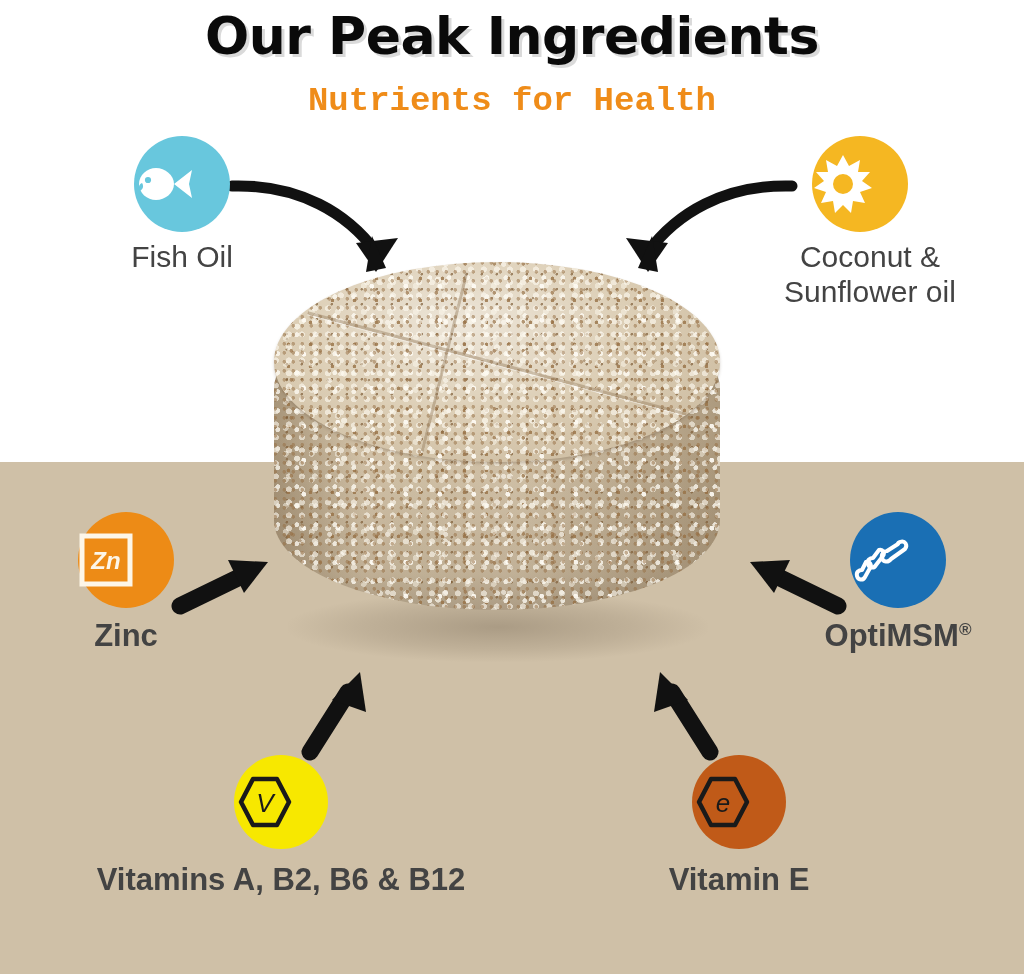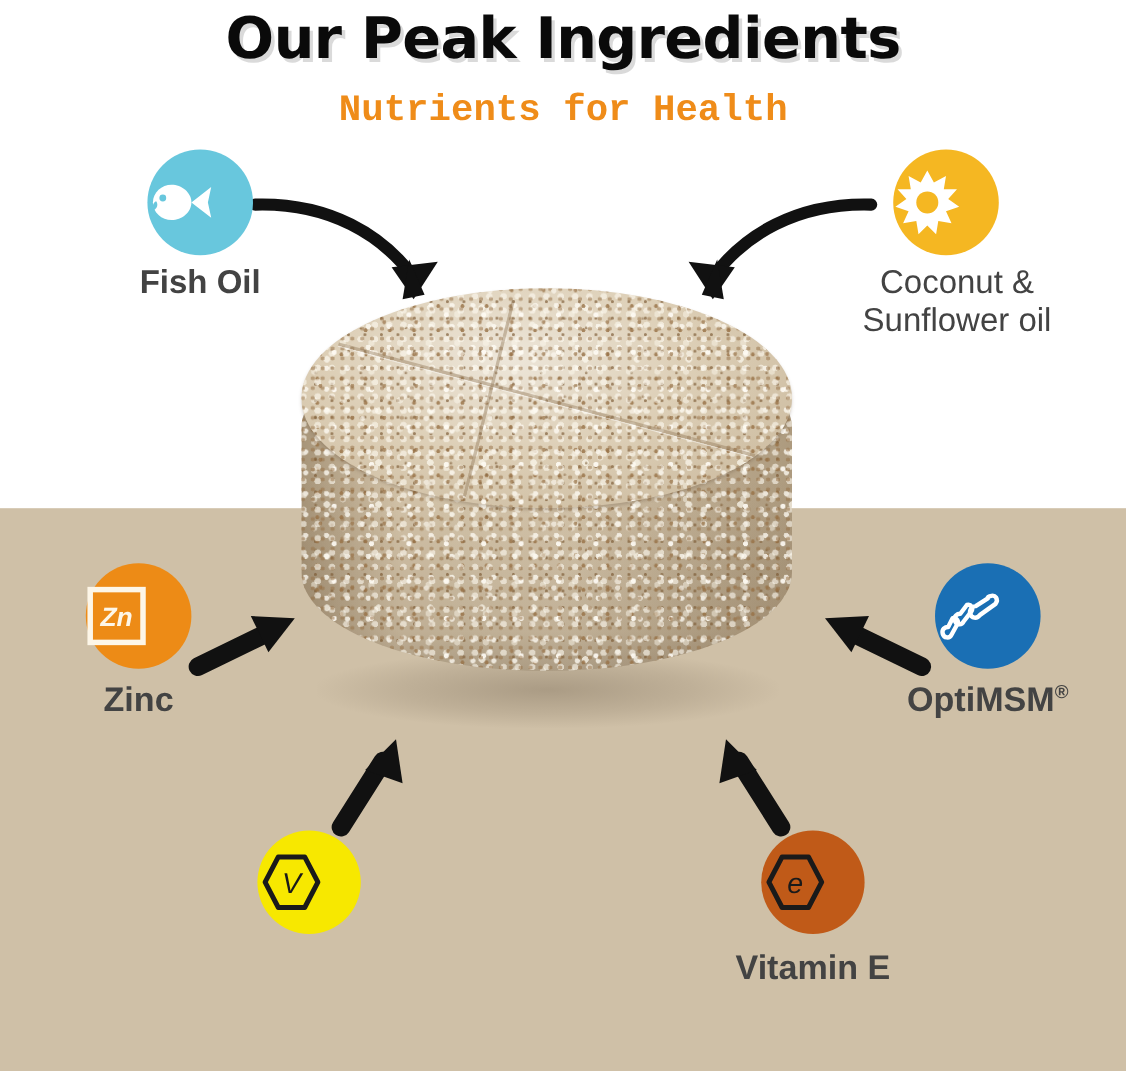--- a/index.html
+++ b/index.html
@@ -241,21 +241,21 @@
   <div class="badge" style="left:134px; top:136px; width:96px; height:96px; background:#68c7dd;">
     <span>
       <svg width="62" height="42" viewBox="0 0 62 42">
         <path d="M40,21 C40,30 31,37 22,37 C13,37 5,30 5,21 C5,12 13,5 22,5 C31,5 40,12 40,21 Z" fill="#ffffff"></path>
         <path d="M40,21 L58,7 L55,21 L58,35 Z" fill="#ffffff"></path>
         <circle cx="14" cy="17" r="3.1" fill="#68c7dd"></circle>
         <path d="M8,20 C5,21 4,25 6,28 C9,26 10,23 8,20 Z" fill="#68c7dd"></path>
       </svg>
     </span>
   </div>
-  <div class="lbl lbl-top" style="left:62px; top:240px; width:240px;font-weight:bold;">Fish Oil</div>
+  <div class="lbl lbl-top" style="left:62px; top:240px; width:240px;">Fish Oil</div>
 
   <div class="badge" style="left:812px; top:136px; width:96px; height:96px; background:#f5b722;">
     <span>
       <svg width="62" height="62" viewBox="0 0 62 62">
         <path d="M31,2 L37,13 L48,7 L46,19 L58,19 L50,28 L60,35 L48,39 L53,50 L41,48 L39,60
                  L31,52 L23,60 L21,48 L9,50 L14,39 L2,35 L12,28 L4,19 L16,19 L14,7 L25,13 Z" fill="#ffffff"></path>
         <circle cx="31" cy="31" r="10" fill="#f5b722"></circle>
       </svg>
     </span>
   </div>
@@ -286,20 +286,21 @@
   <div class="lbl lbl-bot" style="left:798px; top:618px; width:200px;"><span>OptiMSM</span><sup>®</sup></div>
 
   <div class="badge" style="left:234px; top:755px; width:94px; height:94px; background:#f7e800;">
     <span>
       <svg width="62" height="58" viewBox="0 0 62 58">
         <path d="M19,6 L43,6 L55,29 L43,52 L19,52 L7,29 Z" fill="none" stroke="#1a1a1a" stroke-width="4.5" stroke-linejoin="round"></path>
         <text x="31" y="39" text-anchor="middle" font-family="Liberation Sans, sans-serif" font-size="26" font-weight="normal" fill="#1a1a1a">V</text>
       </svg>
     </span>
   </div>
+  <div class="lbl lbl-bot" style="left:26px; top:862px; width:510px;">Vitamins A, B2, B6 &amp; B12</div>
 
   <div class="badge" style="left:692px; top:755px; width:94px; height:94px; background:#c05a18;">
     <span>
       <svg width="62" height="58" viewBox="0 0 62 58">
         <path d="M19,6 L43,6 L55,29 L43,52 L19,52 L7,29 Z" fill="none" stroke="#1a1a1a" stroke-width="4.5" stroke-linejoin="round"></path>
         <text x="31" y="39" text-anchor="middle" font-family="Liberation Sans, sans-serif" font-size="26" font-weight="normal" fill="#1a1a1a">e</text>
       </svg>
     </span>
   </div>
   <div class="lbl lbl-bot" style="left:614px; top:862px; width:250px;">Vitamin E</div>

